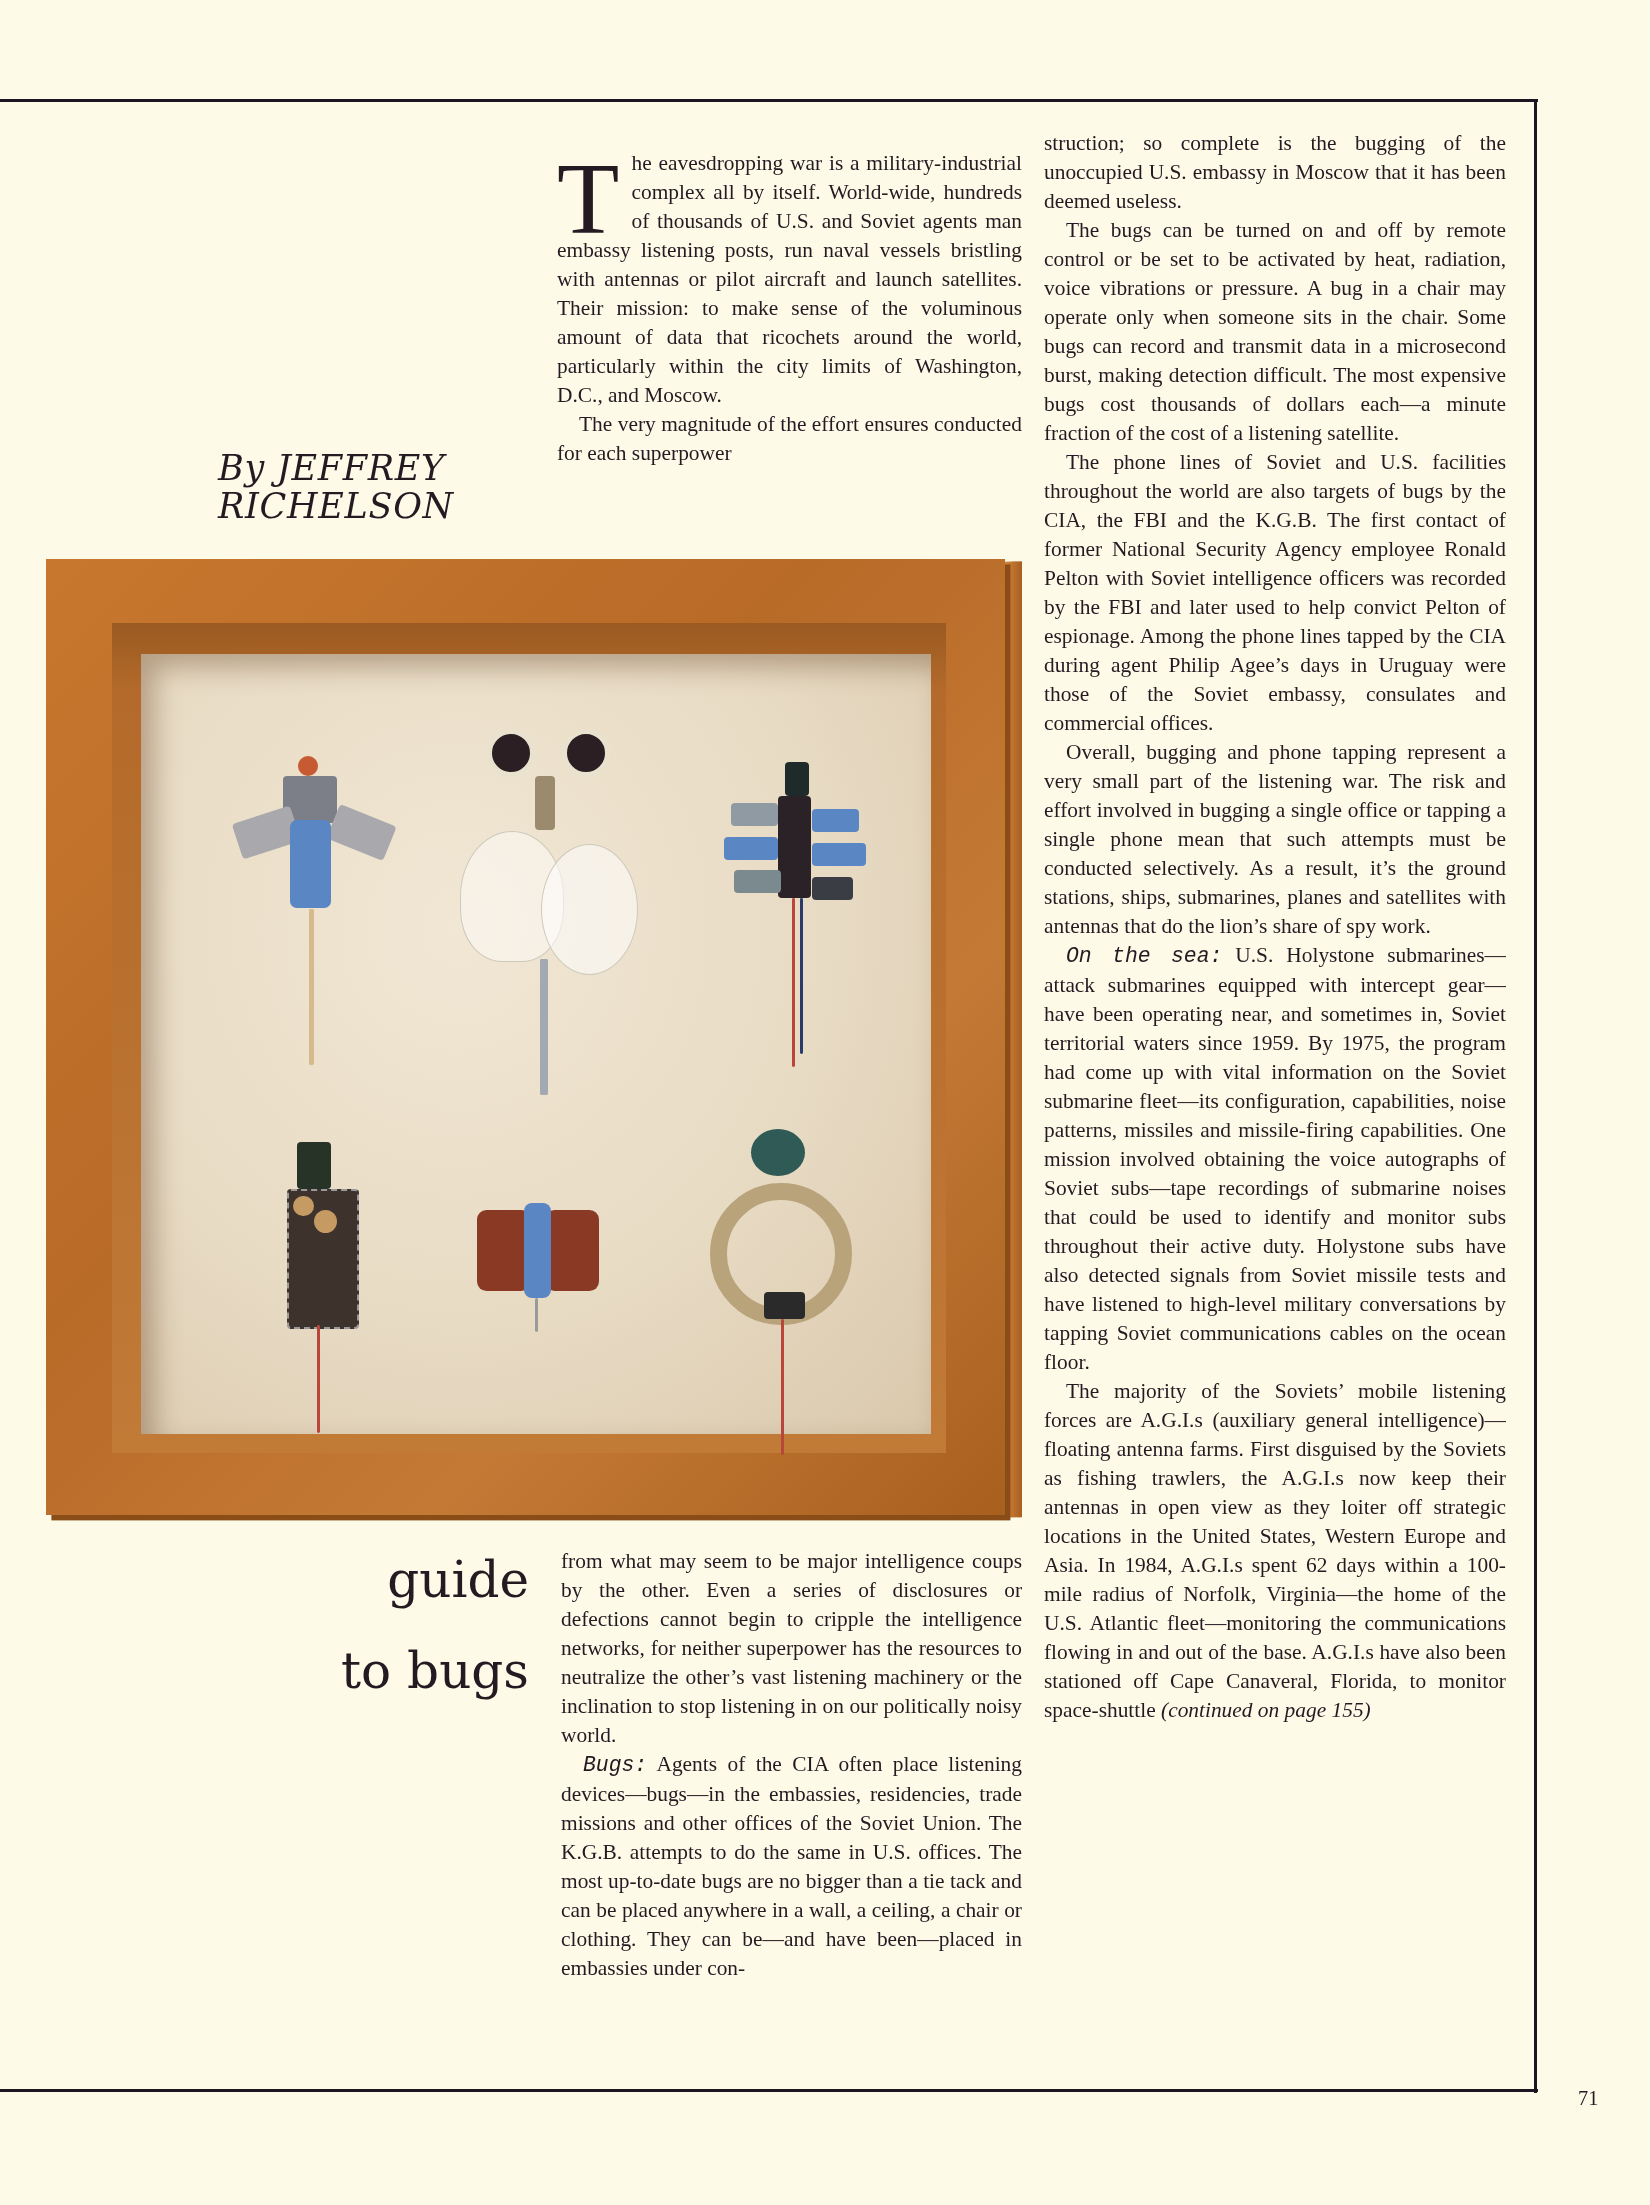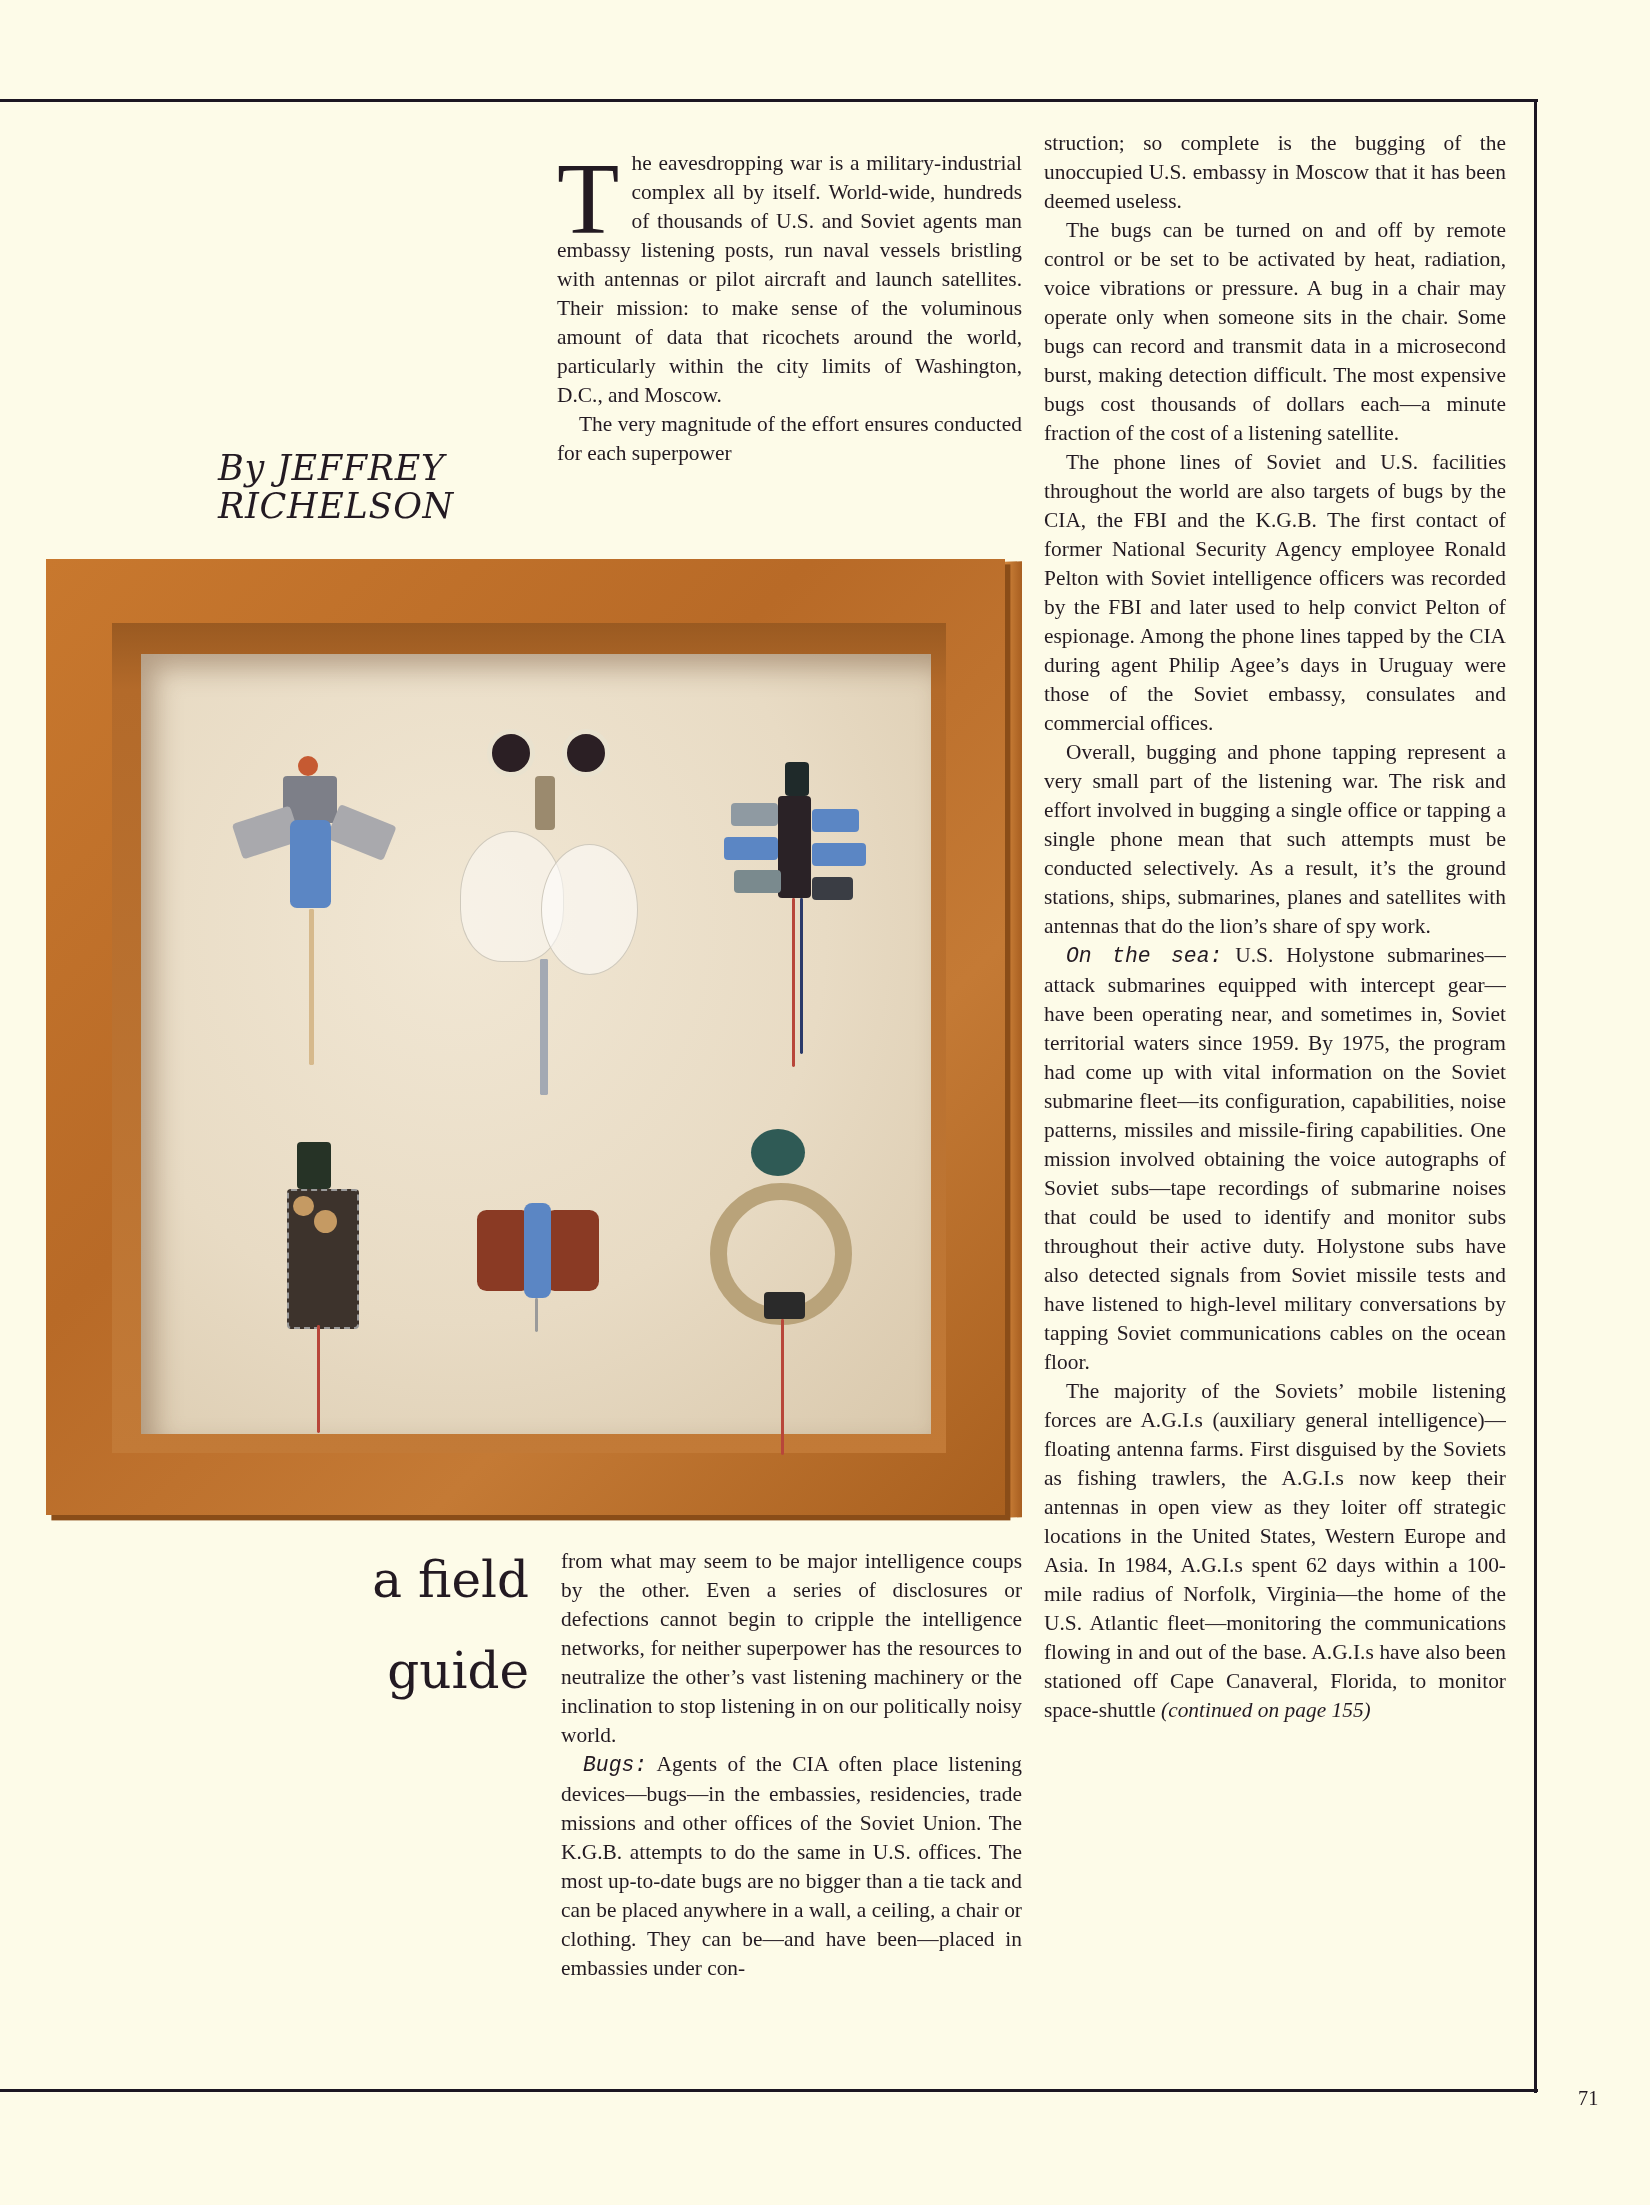--- a/index.html
+++ b/index.html
@@ -144,22 +144,22 @@
     <div class="bug" style="left:569px;top:475px;width:142px;height:339px;">
       <div class="part" style="left:41px;top:0;width:54px;height:47px;border-radius:50%;background:#2f5a55;"></div>
       <div class="part" style="left:0;top:54px;width:108px;height:108px;border-radius:50%;border:17.6px solid #b9a37a;background:transparent;"></div>
       <div class="part" style="left:54px;top:163px;width:41px;height:27px;background:#2a2a2a;"></div>
       <div class="wire" style="left:71px;top:190px;height:136px;"></div>
     </div>
   </div>
 </div>
 
 <div class="headline">
-  <div>a field</div>
   <div>guide</div>
+  <div>to bugs</div>
 </div>
 
 <div class="col col2-bottom">
   <p class="noindent">from what may seem to be major intelligence coups by the other. Even a series of disclosures or defections cannot begin to cripple the intelligence networks, for neither superpower has the resources to neutralize the other’s vast listening machinery or the inclination to stop listening in on our politically noisy world.</p>
   <p><span class="it">Bugs:</span> <span>Agents of the CIA often place listening devices—bugs—in the embassies, residencies, trade missions and other offices of the Soviet Union. The K.G.B. attempts to do the same in U.S. offices. The most up-to-date bugs are no bigger than a tie tack and can be placed anywhere in a wall, a ceiling, a chair or clothing. They can be—and have been—placed in embassies under con-</span></p>
 </div>
 
 <div class="col col3">
   <p class="noindent">struction; so complete is the bugging of the unoccupied U.S. embassy in Moscow that it has been deemed useless.</p>
   <p>The bugs can be turned on and off by remote control or be set to be activated by heat, radiation, voice vibrations or pressure. A bug in a chair may operate only when someone sits in the chair. Some bugs can record and transmit data in a microsecond burst, making detection difficult. The most expensive bugs cost thousands of dollars each—a minute fraction of the cost of a listening satellite.</p>

